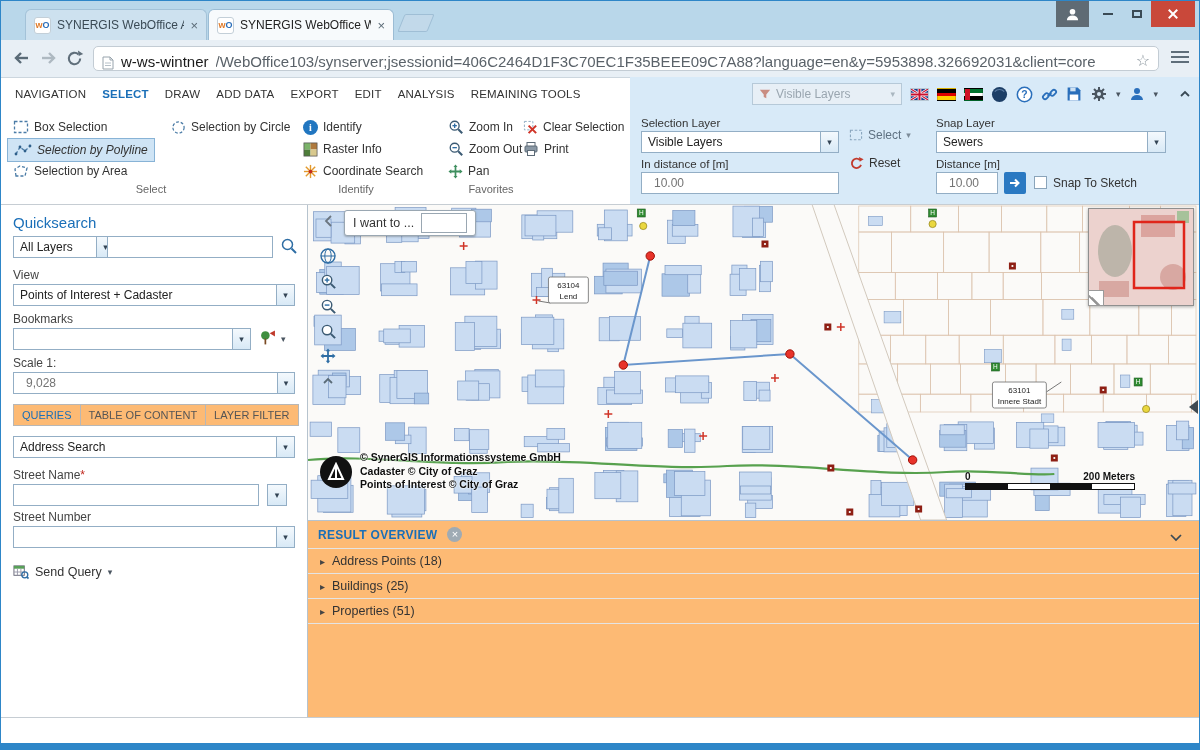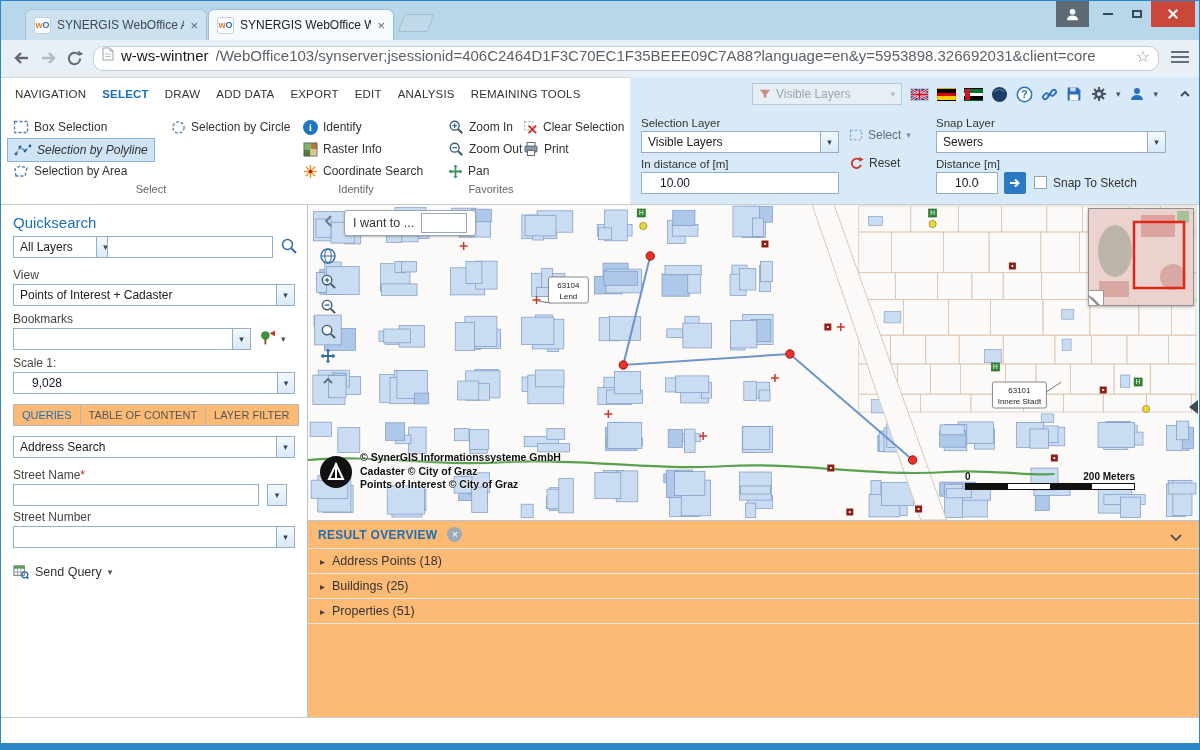--- a/index.html
+++ b/index.html
@@ -21,21 +21,21 @@
   .maxbtn{right:48px;width:29px;}
   .closebtn{right:4px;width:44px;background:#c9483a;}
   .glyph-min{width:10px;height:2px;background:#3a4a55;}
   .glyph-max{width:10px;height:8px;border:2px solid #3a4a55;box-sizing:border-box;}
   .glyph-x{position:relative;width:12px;height:12px;}
   .glyph-x::before,.glyph-x::after{content:"";position:absolute;left:5px;top:0;width:2px;height:12px;background:#fff;}
   .glyph-x::before{transform:rotate(45deg);}.glyph-x::after{transform:rotate(-45deg);}
 
   .toolbar{position:absolute;left:0;top:39px;right:0;height:37px;background:#e8eff5;border-bottom:1px solid #ccd6de;}
   .navbtn{position:absolute;top:7px;width:22px;height:22px;display:flex;align-items:center;justify-content:center;}
-  .urlbox{position:absolute;left:92px;right:40px;top:6px;height:25px;background:#fff;border:1px solid #c3ccd4;border-radius:10px;display:flex;align-items:flex-start;gap:7px;padding:0 8px;box-sizing:border-box;}
+  .urlbox{position:absolute;left:92px;right:40px;top:6px;height:25px;background:#fff;border:1px solid #c3ccd4;border-radius:5px;display:flex;align-items:flex-end;gap:7px;padding:0 8px;box-sizing:border-box;}
   .url-host{font-size:15px;color:#1a1a1a;flex:none;}
   .url-rest{font-size:15px;color:#5a6269;overflow:hidden;white-space:nowrap;flex:1;}
   .url-star{margin-left:auto;font-size:16px;color:#8a959d;flex:none;}
   .hamburger{position:absolute;right:10px;top:11px;display:flex;flex-direction:column;gap:3px;}
   .hamburger i{display:block;width:18px;height:2px;background:#5f6e7a;}
 
   
   .blue-panel{position:absolute;left:629px;top:76px;width:570px;height:127px;background:#d8eaf8;}
   .appbar{position:absolute;left:0;top:76px;right:0;height:34px;display:flex;align-items:center;padding-left:6px;z-index:3;}
   .mitem{padding:0 8px;font-size:11.5px;color:#333;line-height:34px;letter-spacing:.2px;}
@@ -53,21 +53,21 @@
 
   
   .ribbon{position:absolute;left:0;top:110px;right:0;height:93px;border-bottom:1px solid #c6cdd3;z-index:3;}
   .ri{position:absolute;display:flex;align-items:center;gap:5px;font-size:12px;color:#333;height:20px;white-space:nowrap;}
   .ri.hl{background:#cfe4f5;border:1px solid #88b3d6;padding:1px 6px;font-style:italic;}
   .glabel{position:absolute;font-size:11px;color:#666;text-align:center;}
   .rlabel{position:absolute;font-size:11.5px;color:#333;white-space:nowrap;}
   .dd{position:absolute;display:flex;align-items:stretch;background:#fff;border:1px solid #93aec5;height:22px;box-sizing:border-box;font-size:12px;color:#222;}
   .dd .val{flex:1;display:flex;align-items:center;padding:0 6px;overflow:hidden;white-space:nowrap;}
   .dd .btn{width:17px;border-left:1px solid #93aec5;background:linear-gradient(#f4f9fd,#d8e9f6);display:flex;align-items:center;justify-content:center;font-size:9px;color:#345;}
-  .tinput{position:absolute;border:1px solid #93aec5;height:22px;box-sizing:border-box;font-size:12px;color:#0f172a;padding:0 18px;font-family:inherit;background:#fff;}
+  .tinput{position:absolute;border:1px solid #93aec5;height:22px;box-sizing:border-box;font-size:12px;color:#737373;padding:0 12px;font-family:inherit;background:#fff;}
   .gobtn{position:absolute;width:22px;height:22px;background:#2a79c2;border-radius:2px;display:flex;align-items:center;justify-content:center;}
   .checkbox{position:absolute;width:13px;height:13px;background:#fff;border:1px solid #8aa4ba;box-sizing:border-box;}
   .info-i{width:15px;height:15px;border-radius:50%;background:#2176c0;color:#fff;font-size:10px;font-weight:bold;font-family:"Liberation Serif",serif;display:flex;align-items:center;justify-content:center;}
 
   
   .content{position:absolute;left:0;top:203px;right:0;height:514px;display:flex;}
   .sidebar{width:306px;flex:none;border-right:1px solid #b6c3ce;position:relative;background:#fff;}
   .slabel{position:absolute;font-size:12px;color:#444;}
   .req{color:#c0281e;}
   .sd-title{position:absolute;left:12px;top:10px;font-size:15px;color:#1a6fb8;}

